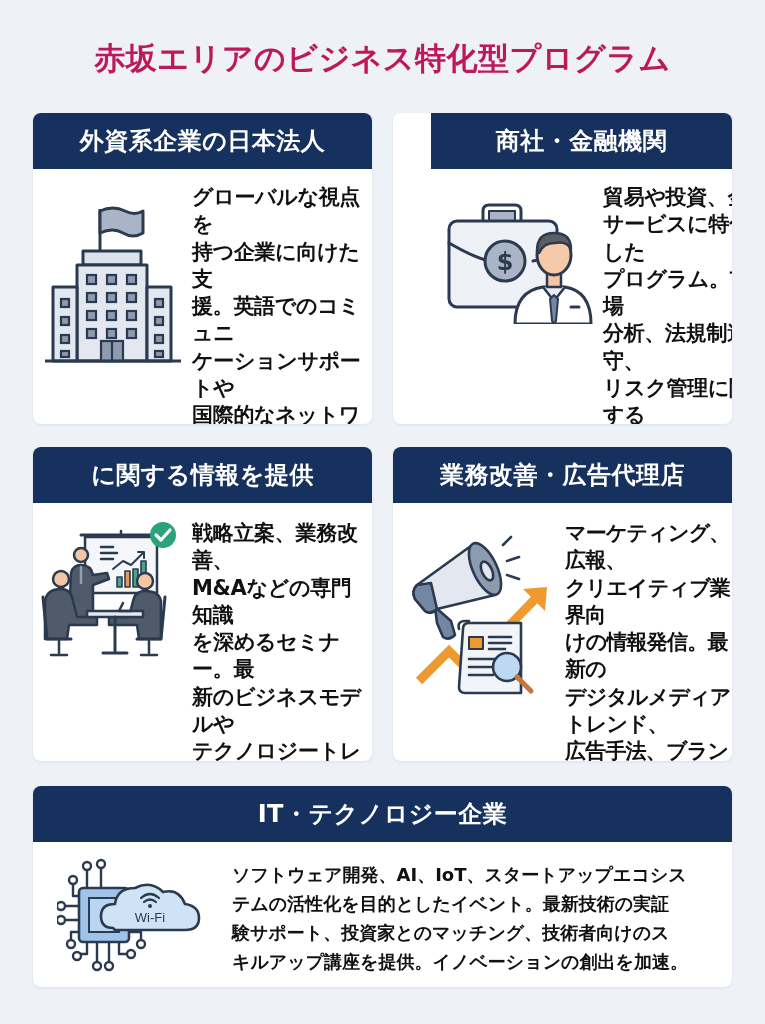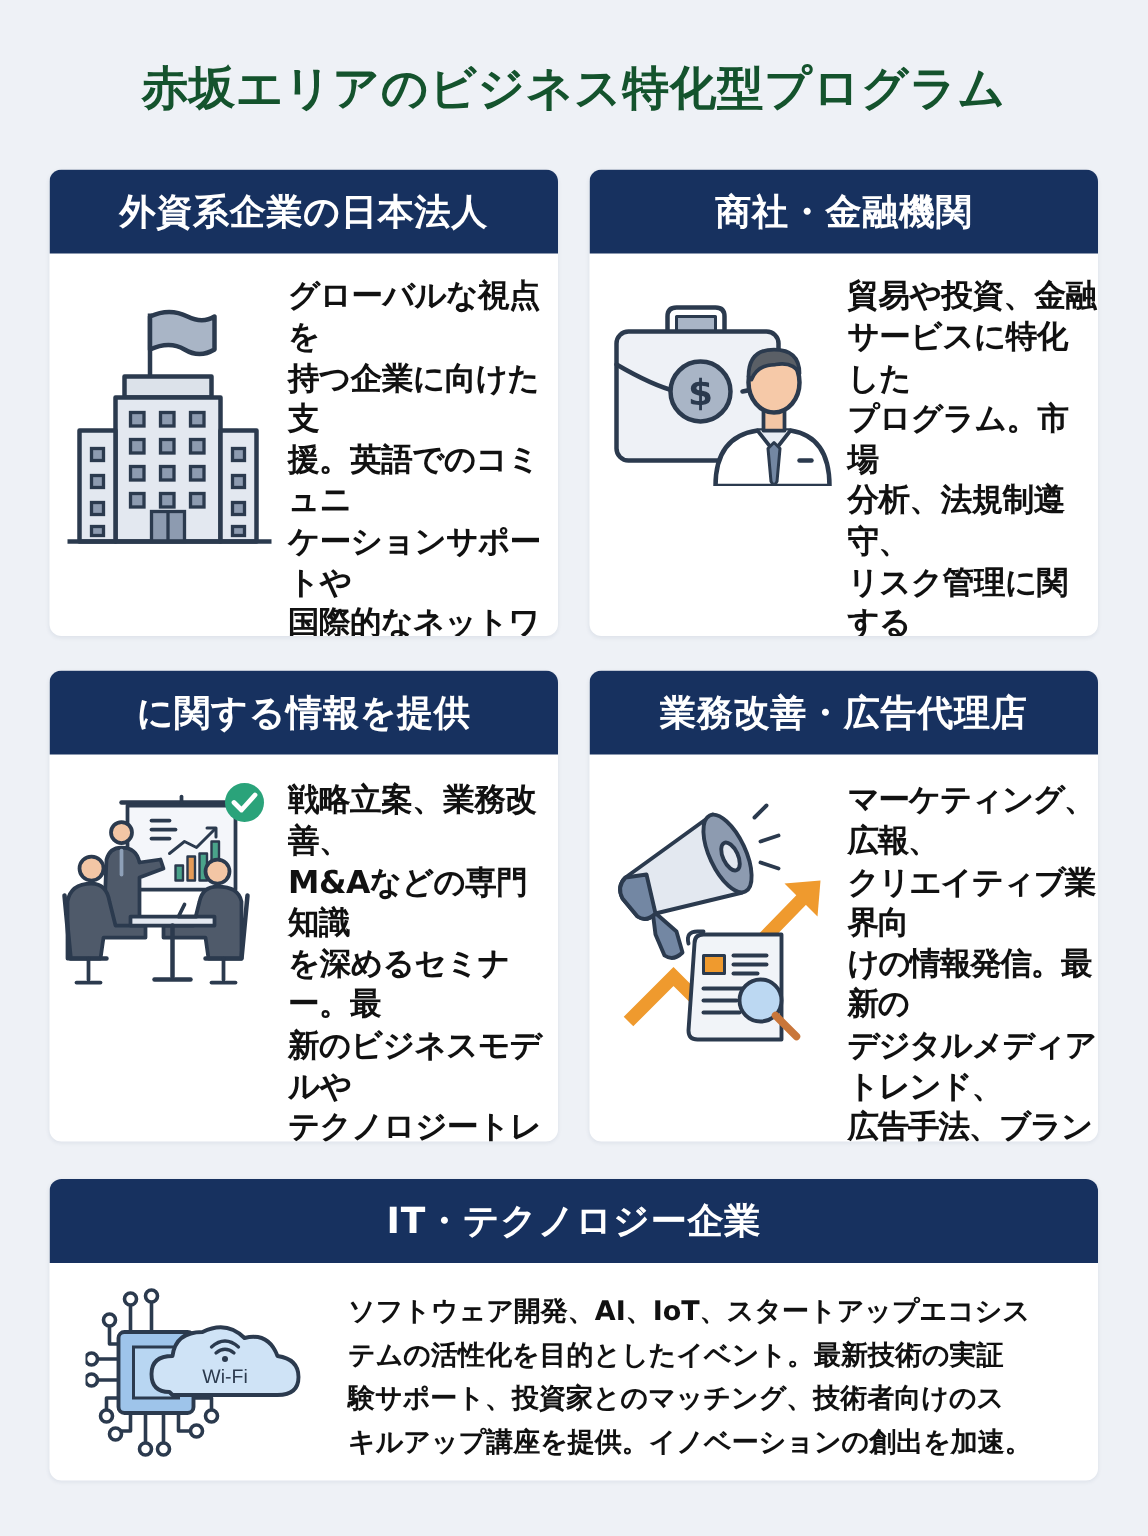--- a/index.html
+++ b/index.html
@@ -7,21 +7,21 @@
     width: 765px; height: 1024px; overflow: hidden;
     background: #eef1f6;
     font-family: "DejaVu Sans", "Liberation Sans", sans-serif;
     color: #111;
   }
   .page { position: relative; width: 765px; height: 1024px; }
   .title {
     position: absolute; left: 0; top: 38px; width: 765px;
     text-align: center;
     font-size: 31px; font-weight: bold; letter-spacing: 0.5px;
-    color: #14532d;
+    color: #be185d;
   }
   .card {
     position: absolute;
     background: #ffffff;
     border-radius: 8px;
     box-shadow: 0 1px 3px rgba(30,50,90,0.08);
     overflow: hidden;
   }
   .card-header {
     background: #17315f;
@@ -103,21 +103,21 @@
 持つ企業に向けた支
 援。英語でのコミュニ
 ケーションサポートや
 国際的なネットワーキン
 グ機会を提供。日本の
 ビジネス環境への円
 滑な適応を促進。</div>
     </div>
   </div>
 
-  <div class="card" style="left:393px; top:113px; width:339px; height:311px;">
+  <div class="card" style="left:393px; top:113px; width:339px; height:311px;padding-left:38px;">
     <div class="card-header">商社・金融機関</div>
     <div class="card-body" style="height:255px;">
       <div class="icon-wrap" style="left:12px; top:30px;">
         <svg width="150" height="125" viewBox="0 0 150 125">
           <g stroke="#2b3a4e" stroke-width="3" stroke-linejoin="round" stroke-linecap="round">
             <path d="M40 22 L40 12 Q40 6 46 6 L72 6 Q78 6 78 12 L78 22" fill="none"></path>
             <rect x="46" y="12" width="26" height="10" fill="#a9b5c6" stroke-width="2"></rect>
             <rect x="6" y="22" width="108" height="86" rx="8" fill="#eef1f6"></rect>
             <path d="M6 44 Q30 58 46 62" fill="none"></path>
             <path d="M90 62 Q104 60 114 50" fill="none"></path>

